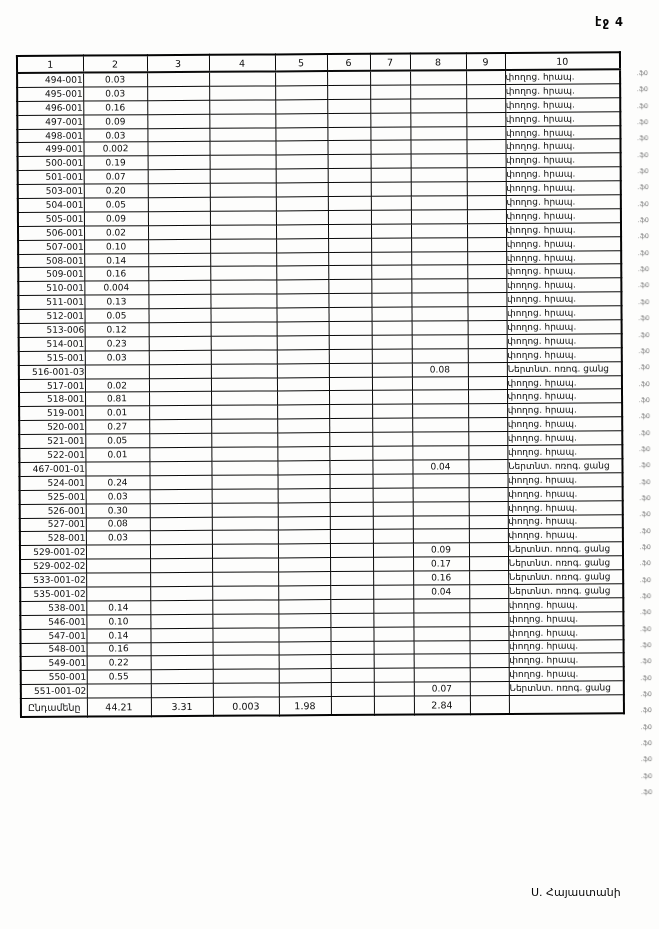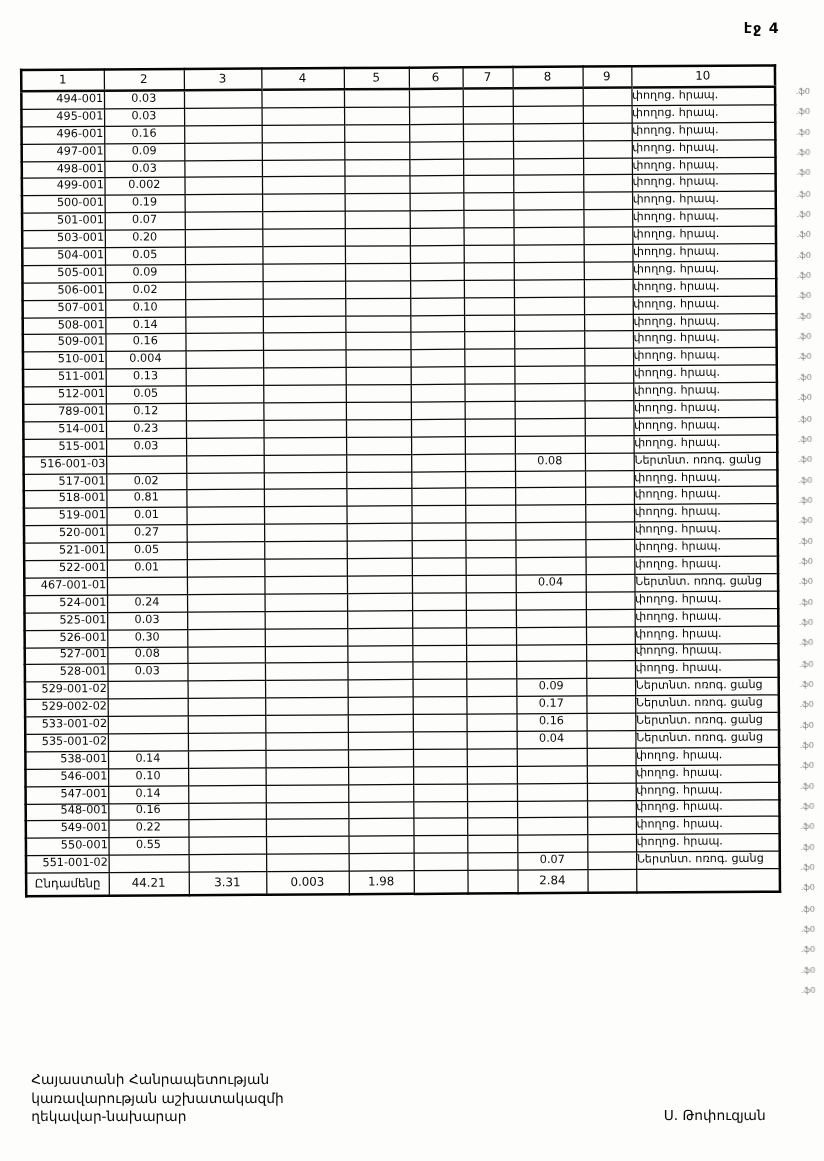--- a/index.html
+++ b/index.html
@@ -319,21 +319,21 @@
             <td class="c-num"></td>
             <td class="c-num"></td>
             <td class="c-num"></td>
             <td class="c-num"></td>
             <td class="c-num"></td>
             <td class="c-num"></td>
             <td class="c-num"></td>
             <td class="c-type">փողոց. հրապ.</td>
           </tr>
           <tr>
-            <td class="c-id">789-001</td>
+            <td class="c-id">513-006</td>
             <td class="c-num">0.12</td>
             <td class="c-num"></td>
             <td class="c-num"></td>
             <td class="c-num"></td>
             <td class="c-num"></td>
             <td class="c-num"></td>
             <td class="c-num"></td>
             <td class="c-num"></td>
             <td class="c-type">փողոց. հրապ.</td>
           </tr>
@@ -707,21 +707,16 @@
         <div class="margin-mark">.ֆ0</div>
         <div class="margin-mark">.ֆ0</div>
         <div class="margin-mark">.ֆ0</div>
         <div class="margin-mark">.ֆ0</div>
         <div class="margin-mark">.ֆ0</div>
         <div class="margin-mark">.ֆ0</div>
         <div class="margin-mark">.ֆ0</div>
       </div>
   </div>
 
-  <div class="footer">
-    <div>Հայաստանի Հանրապետության</div>
-    <div>կառավարության աշխատակազմի</div>
-    <div>ղեկավար-նախարար</div>
-  </div>
 
-  <div class="signature">Ս. Թոփուզյան</div>
+  <div class="signature">Ս. Հայաստանի</div>
 
 </div>
 
 </body></html>

